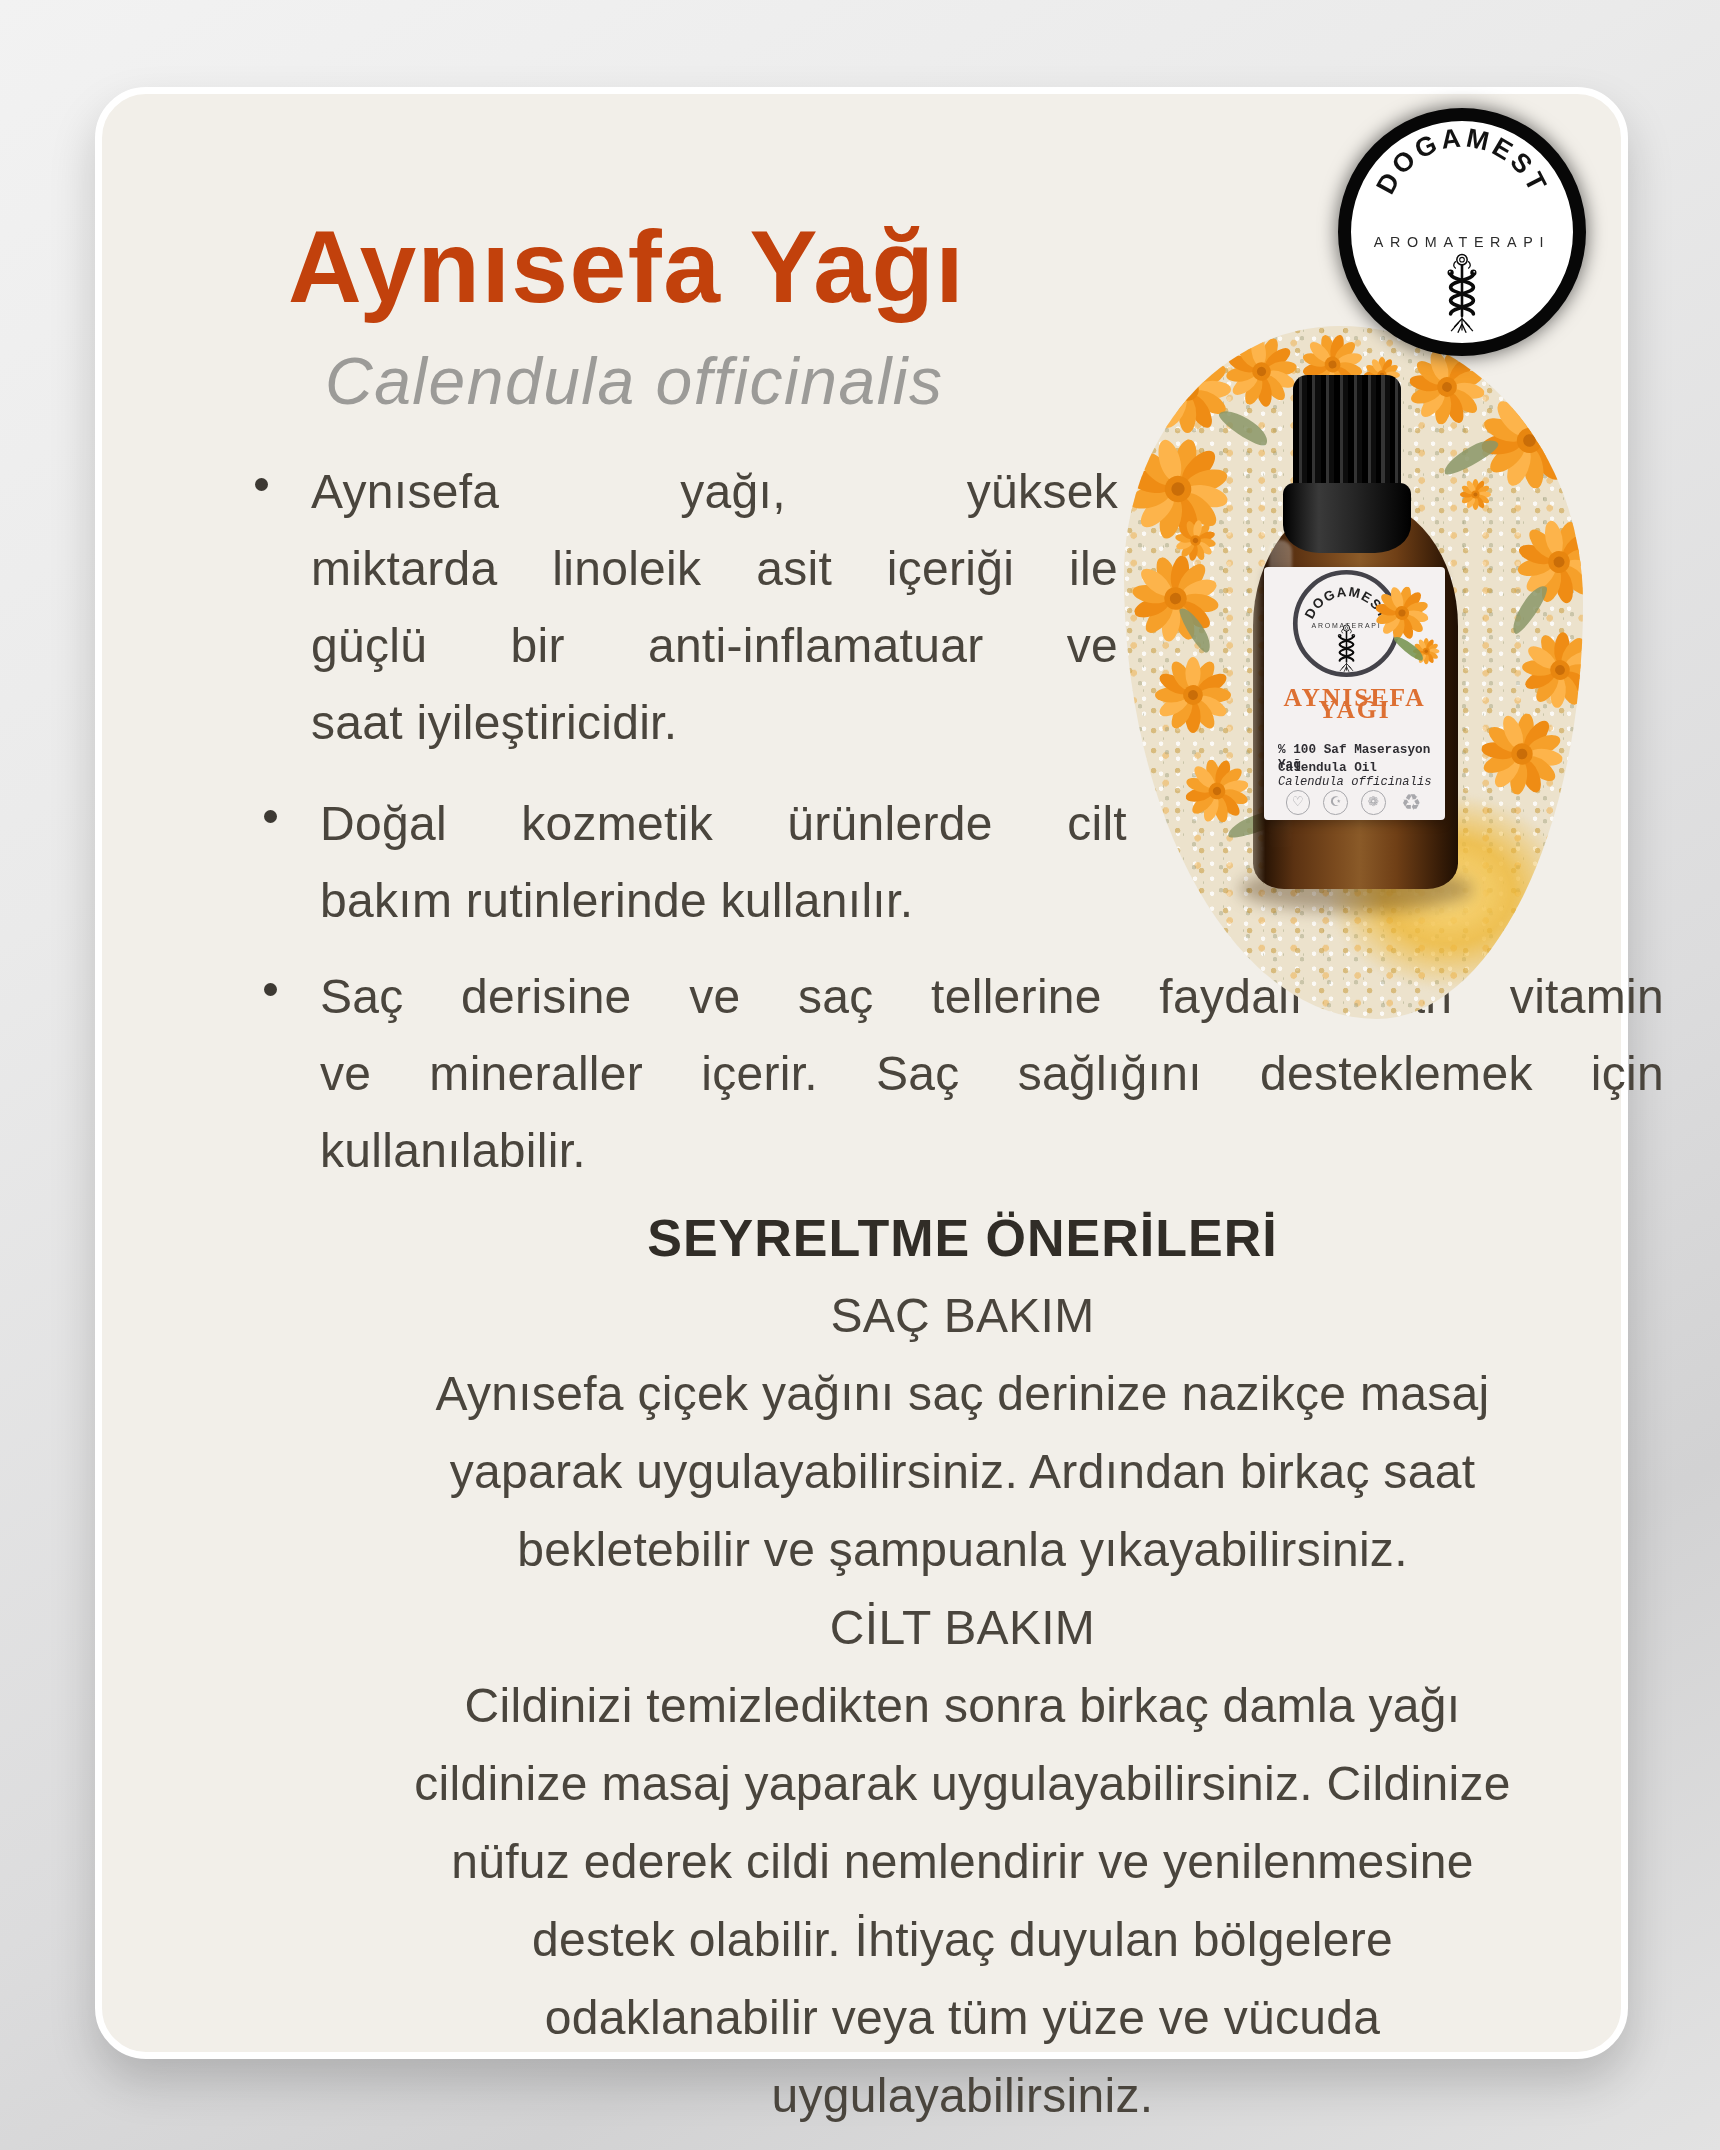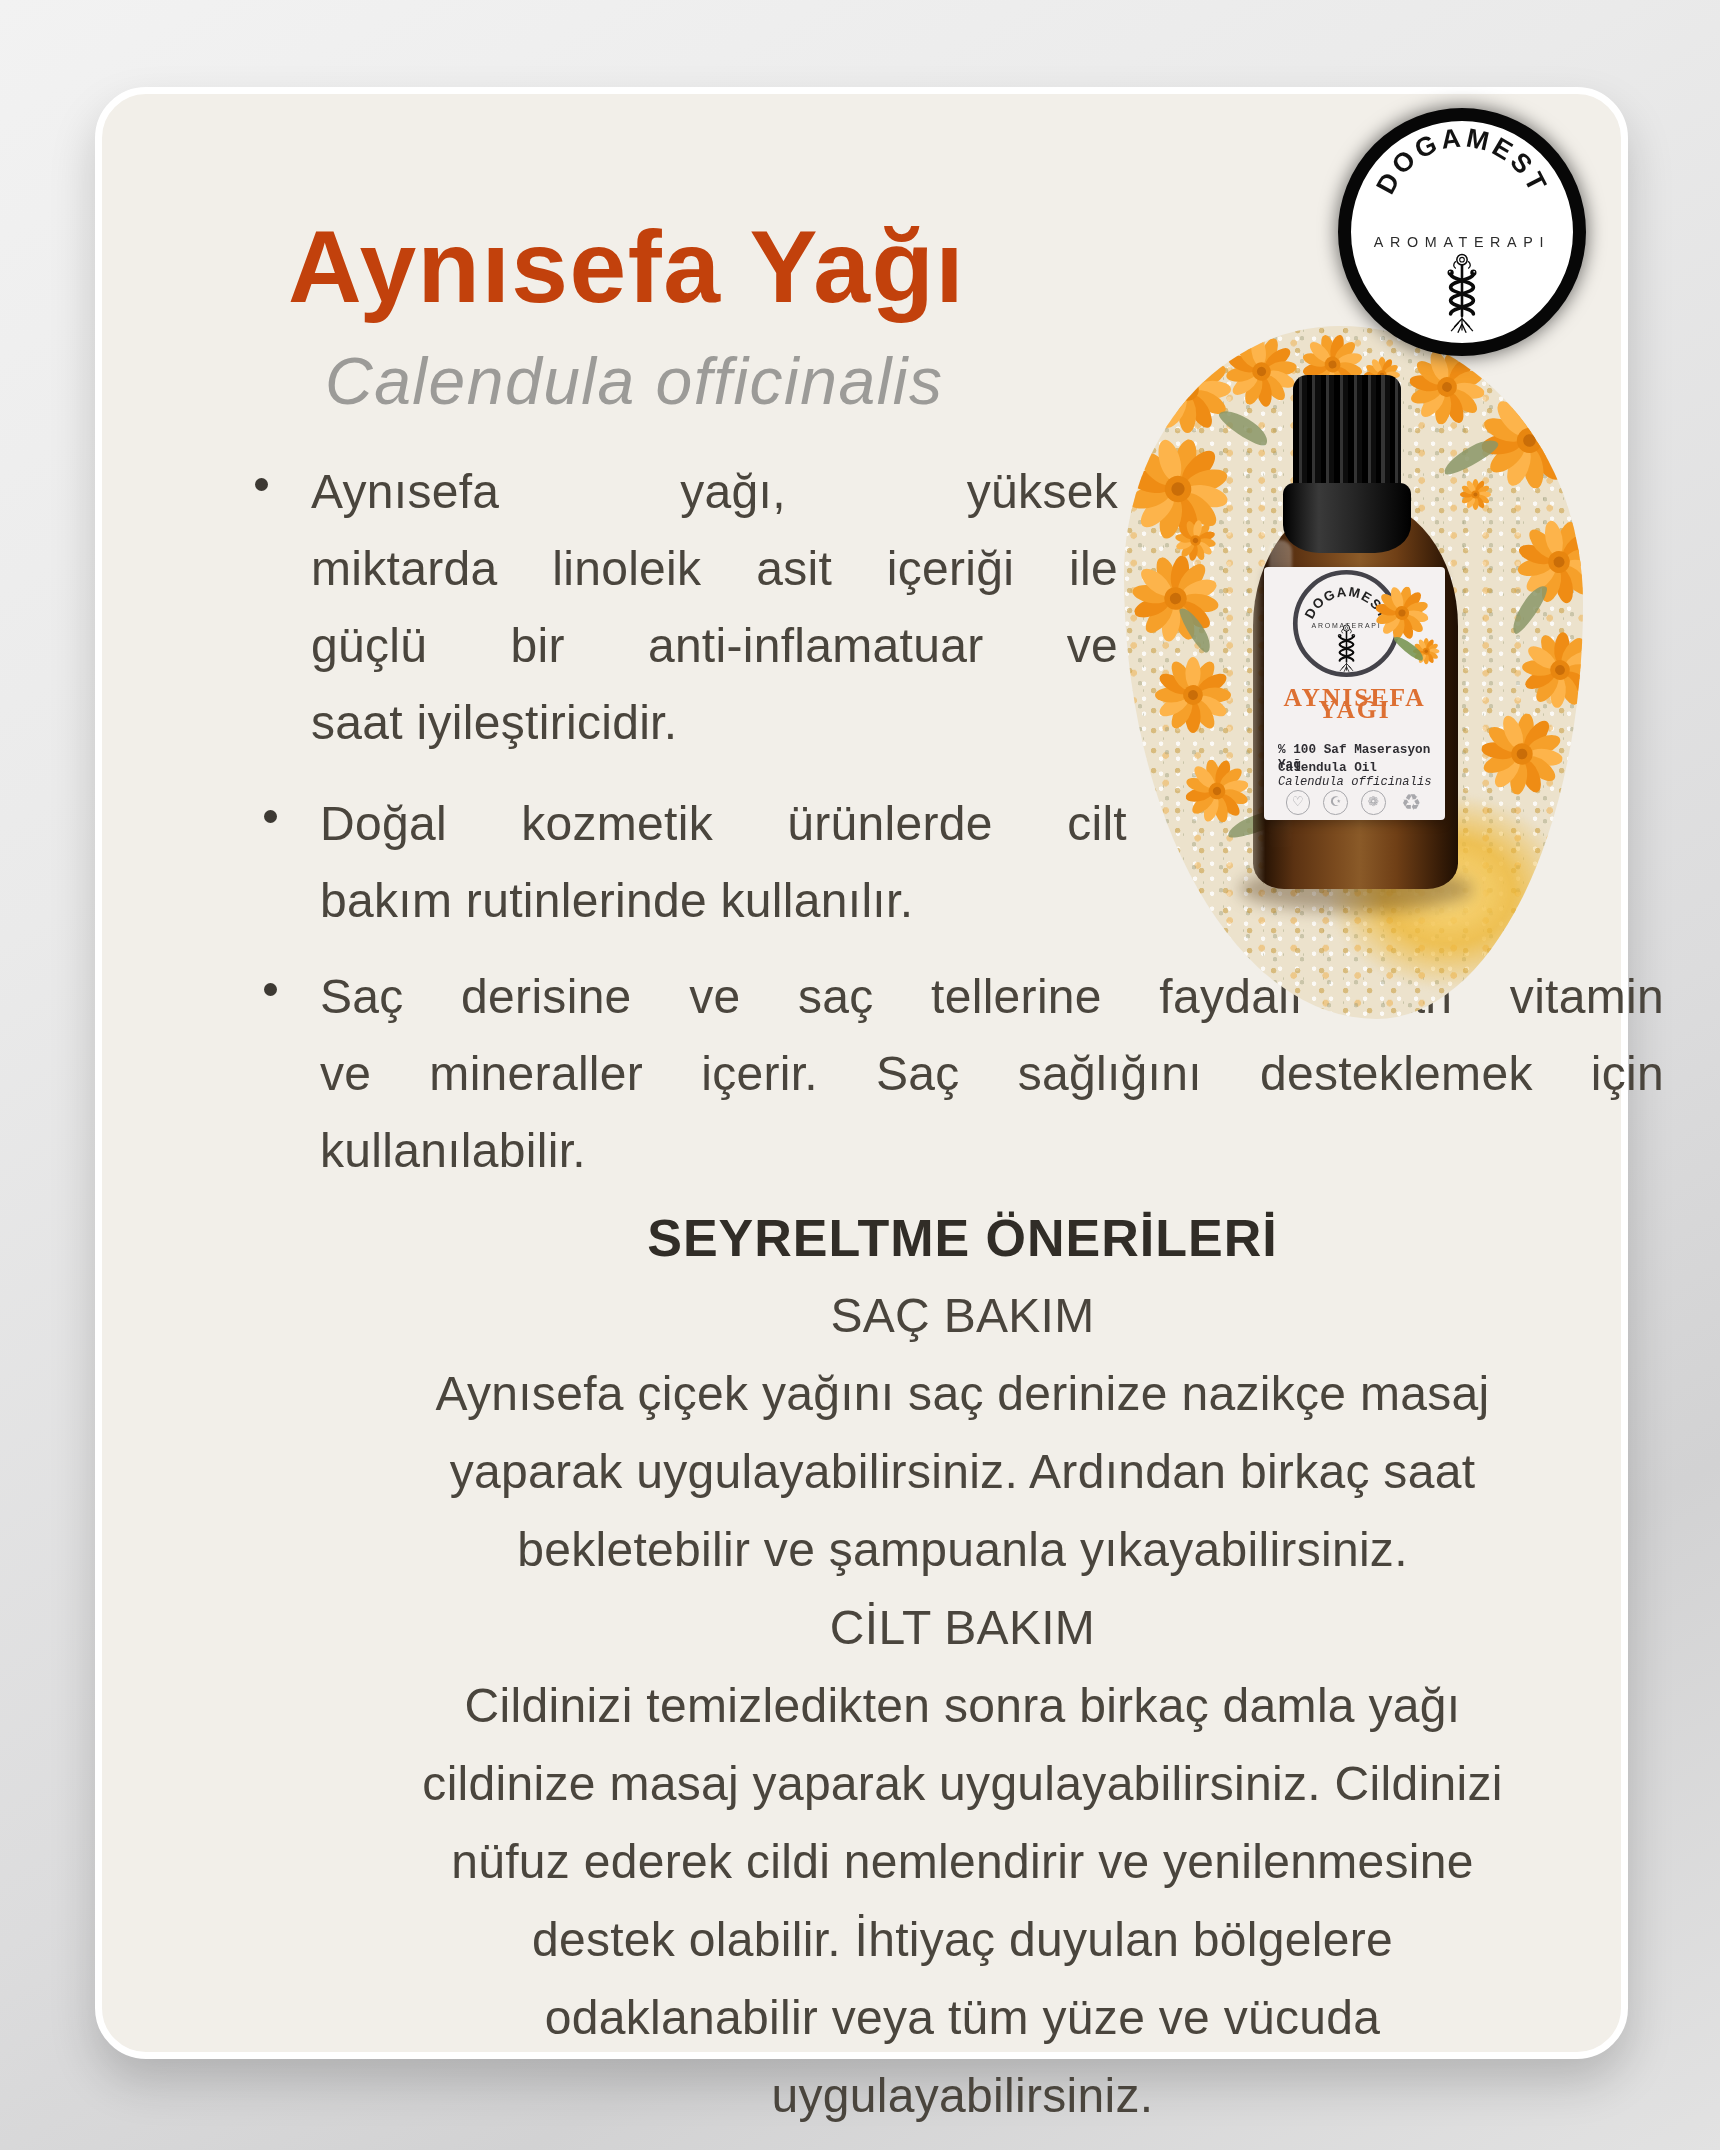--- a/index.html
+++ b/index.html
@@ -188,21 +188,21 @@
   </div>
 
   <div class="center-col">
     <div class="hbold">SEYRELTME ÖNERİLERİ</div>
     <div>SAÇ BAKIM</div>
     <div>Aynısefa çiçek yağını saç derinize nazikçe masaj</div>
     <div>yaparak uygulayabilirsiniz. Ardından birkaç saat</div>
     <div>bekletebilir ve şampuanla yıkayabilirsiniz.</div>
     <div>CİLT BAKIM</div>
     <div>Cildinizi temizledikten sonra birkaç damla yağı</div>
-    <div>cildinize masaj yaparak uygulayabilirsiniz. Cildinizi</div>
+    <div>cildinize masaj yaparak uygulayabilirsiniz. Cildinize</div>
     <div>nüfuz ederek cildi nemlendirir ve yenilenmesine</div>
     <div>destek olabilir. İhtiyaç duyulan bölgelere</div>
     <div>odaklanabilir veya tüm yüze ve vücuda</div>
     <div>uygulayabilirsiniz.</div>
   </div>
 
   <div class="blob">
 
     <svg class="fl" style="left:20.4px;top:20.4px;width:87px;height:87px" viewBox="0 0 170 170" width="87" height="87">
         <use href="#daisy"></use>

